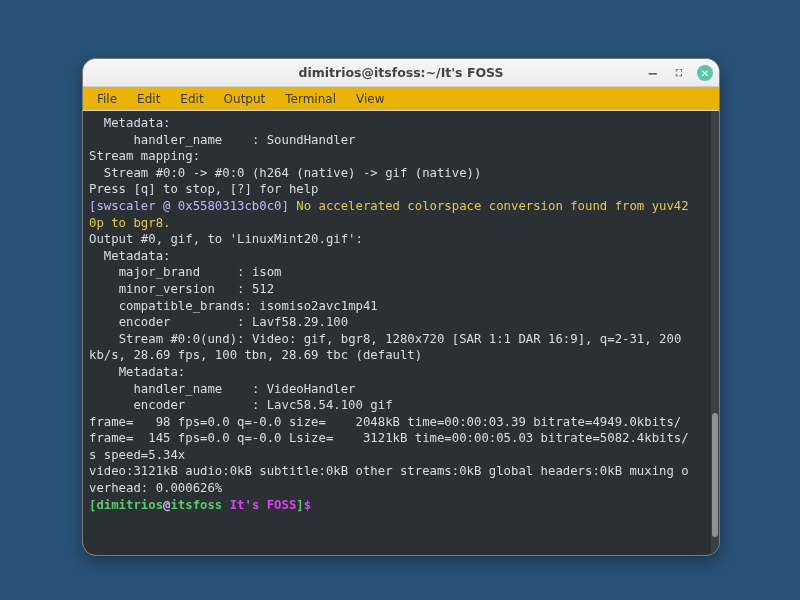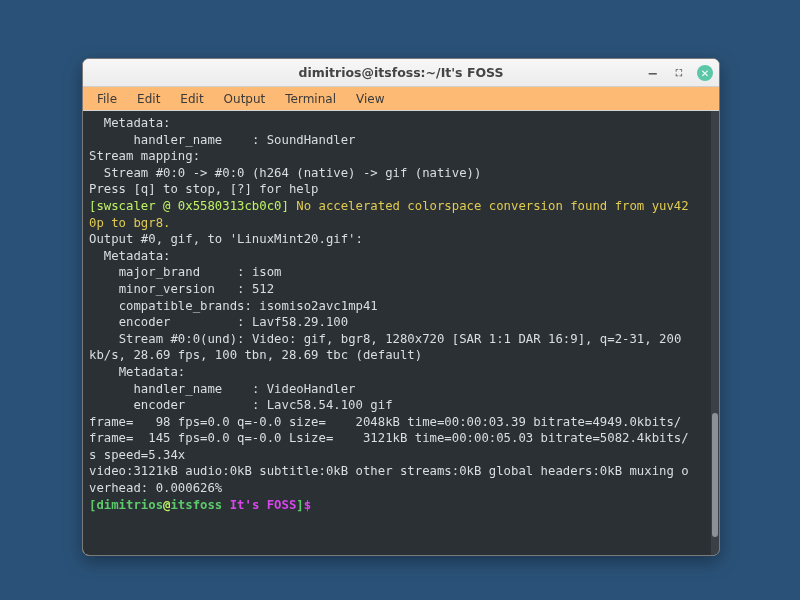--- a/index.html
+++ b/index.html
@@ -9,21 +9,21 @@
     background: #2a5278;
     font-family: "DejaVu Sans", "Ubuntu", sans-serif;
     overflow: hidden;
   }
   .window {
     position: absolute;
     left: 82px; top: 58px;
     width: 638px; height: 498px;
     background: #f2f2f2;
     border: 1px solid #7a7a7a;
-    border-radius: 7px;
+    border-radius: 14px;
     box-shadow: 0 6px 18px rgba(0,0,0,0.35);
     display: flex;
     flex-direction: column;
     overflow: hidden;
   }
   .titlebar {
     height: 28px;
     background: linear-gradient(#f7f7f7,#ececec);
     border-bottom: 1px solid #cfcfcf;
     display: flex;
@@ -50,21 +50,21 @@
   }
   .ctrl.close {
     background: #5cc6a9;
     border-radius: 50%;
     color: #fff;
     font-size: 10px;
     font-weight: bold;
   }
   .menubar {
     height: 24px;
-    background: #fdba74;
+    background: #eab308;
     border-bottom: 1px solid #d5d5d5;
     display: flex;
     align-items: center;
     padding: 0 6px;
     gap: 4px;
     font-size: 12px;
     color: #3a3a3a;
   }
   .menuitem {
     padding: 2px 8px;
@@ -93,21 +93,21 @@
     background: #3a4045;
     position: relative;
   }
   .scroll-thumb {
     position: absolute;
     left: 1px; right: 1px;
     top: 68%; height: 28%;
     background: #8a9197;
     border-radius: 3px;
   }
-  .c-cyan   { color: #bef264; }
+  .c-cyan   { color: #c4b5fd; }
   .c-yellow { color: #e0cb52; }
   .c-green  { color: #5cc96b; font-weight: 600; }
   .c-gw     { color: #d946ef; font-weight: 600; }
   .c-bold   { font-weight: 600; }
   .prompt-line { white-space: pre; }
 </style>
 </head>
 <body>
 
 <div class="window">

